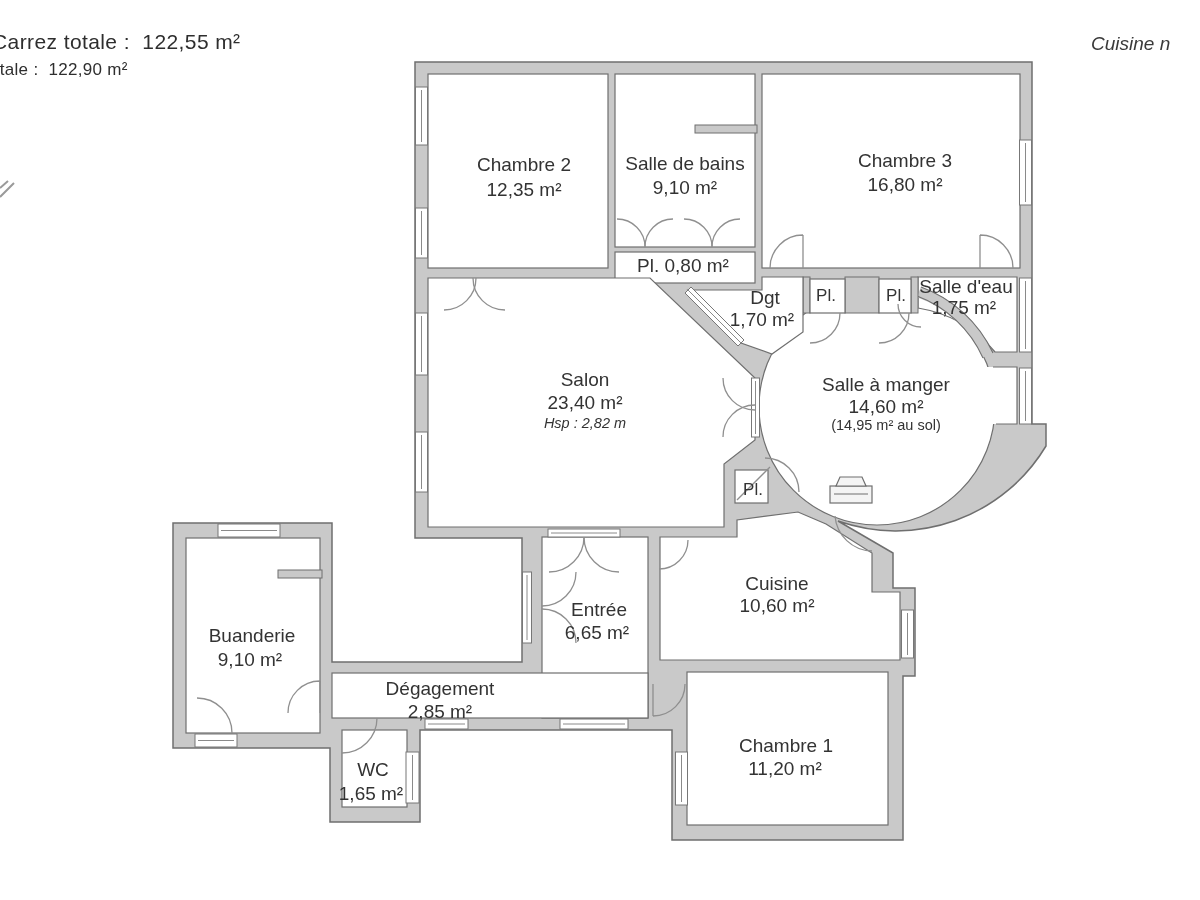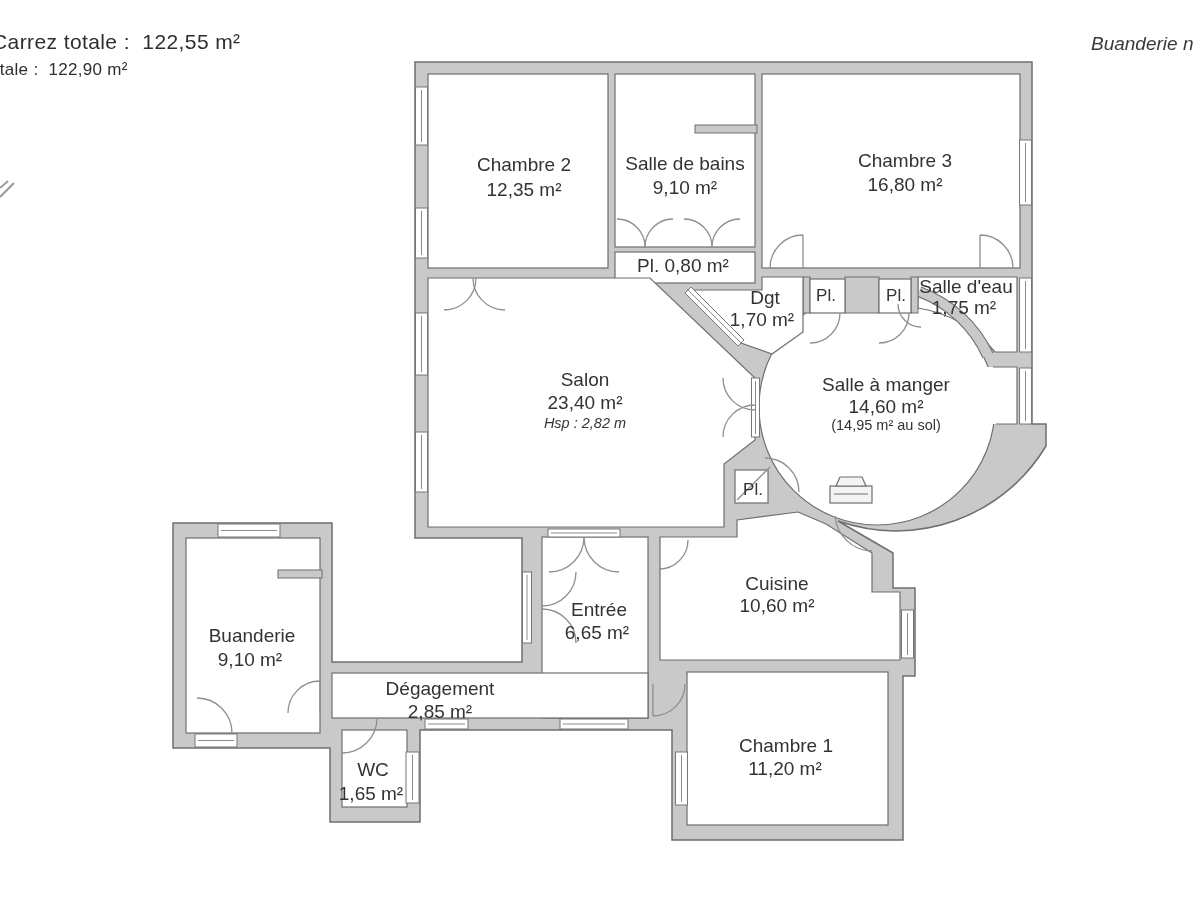--- a/index.html
+++ b/index.html
@@ -15,21 +15,21 @@
   .rnote{font-size:14.5px;font-style:italic;}
   .rnote2{font-size:14.5px;}
 </style>
 </head>
 <body>
 
 <div class="page">
 
   <div class="hdr1">Carrez totale :  122,55 m²</div>
   <div class="hdr2">otale :  122,90 m²</div>
-  <div class="docnote">Buanderie n</div>
+  <div class="docnote">Cuisine n</div>
 
   <svg width="1200" height="900" viewBox="0 0 1200 900">
 
     <path d="M0,197 L14,183 M0,188 L8,181" stroke="#9a9a9a" stroke-width="2" fill="none"></path>
 
     <path d="M415,62 L1032,62 L1032,424 L1046,424 L1046,446
          A175 175 0 0 1 838,521
          L893,553 L893,588 L915,588 L915,676 L903,676 L903,840
          L672,840 L672,730 L420,730 L420,822 L330,822 L330,748
          L173,748 L173,523 L332,523 L332,662 L522,662 L522,538

